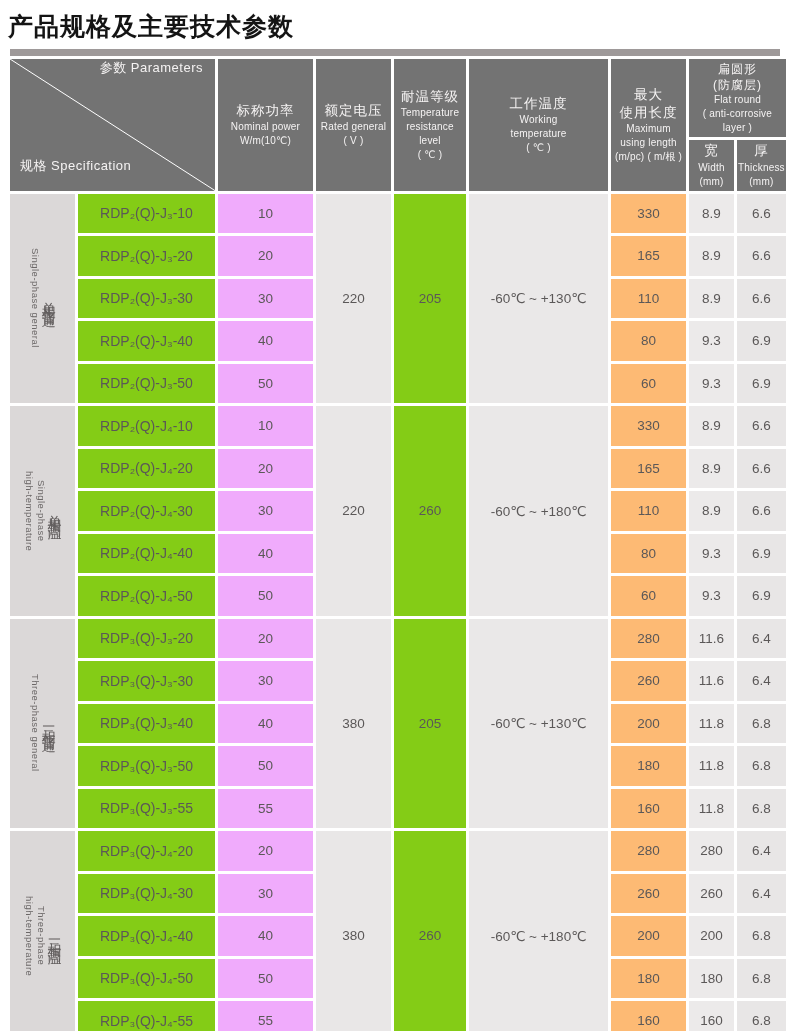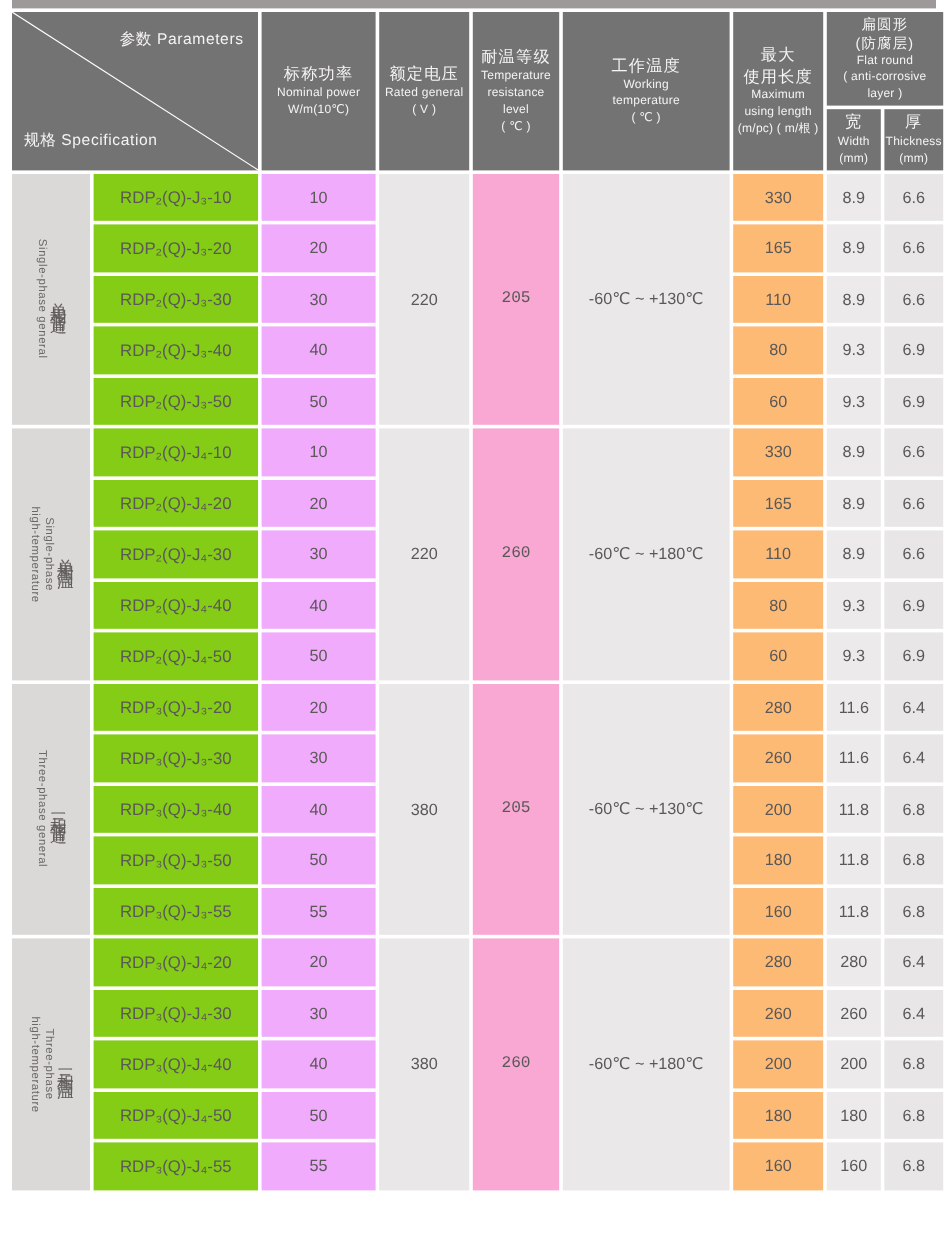--- a/index.html
+++ b/index.html
@@ -29,49 +29,50 @@
     background:#737373;color:#f5f3f3;font-weight:normal;
     text-align:center;vertical-align:middle;padding:2px 1px;
   }
   thead tr.h1 th{height:50px;}
   thead tr.h2 th{height:45px;}
   th .zh{display:block;font-size:13.5px;line-height:1.35;white-space:pre-line;letter-spacing:1px;}
   th .en{display:block;font-size:10px;line-height:1.4;white-space:pre-line;letter-spacing:.2px;}
 
   .corner{position:relative;padding:0;}
   .corner svg{position:absolute;left:0;top:0;width:100%;height:100%;display:block;}
-  .corner .corner-top{position:absolute;top:14px;right:12px;font-size:13px;letter-spacing:.5px;}
+  .corner .corner-top{position:absolute;top:0;right:12px;font-size:13px;letter-spacing:.5px;}
   .corner .corner-bottom{position:absolute;bottom:16px;left:10px;font-size:13px;letter-spacing:.5px;}
 
   td{
     height:39.5px;text-align:center;vertical-align:middle;
     color:#5b5858;font-size:13.5px;padding:0 2px;
   }
   td.c1{background:#dbd8d8;}
   td.c2{background:#84cc16;font-size:14px;}
   td.c3{background:#f0abfc;}
   td.c4{background:#e9e7e7;}
-  td.c5{background:#f9a8d4;font-family:Liberation Mono, monospace;}
+  td.c5{background:#84cc16;}
   td.c6{background:#eae8e8;}
   td.c7{background:#fdba74;}
   td.c8{background:#eceaea;}
   td.c9{background:#e8e6e6;}
 
   td.group-cell{padding:0;}
   .vert{
     writing-mode:vertical-rl;
     margin:0 auto;text-align:center;
   }
   .vert .vzh{display:block;font-size:14px;letter-spacing:4px;color:#615d5d;line-height:1.1;}
   .vert .ven{display:block;font-size:9.5px;letter-spacing:.5px;color:#6b6767;white-space:pre-line;line-height:1.25;}
 </style>
 </head>
 <body>
 
 <div class="page">
+  <h1 class="page-title">产品规格及主要技术参数</h1>
 
   <div class="top-strip"></div>
 
   <table class="spec">
     <colgroup>
       <col class="c1">
         <col class="c2">
         <col class="c3">
         <col class="c4">
         <col class="c5">

